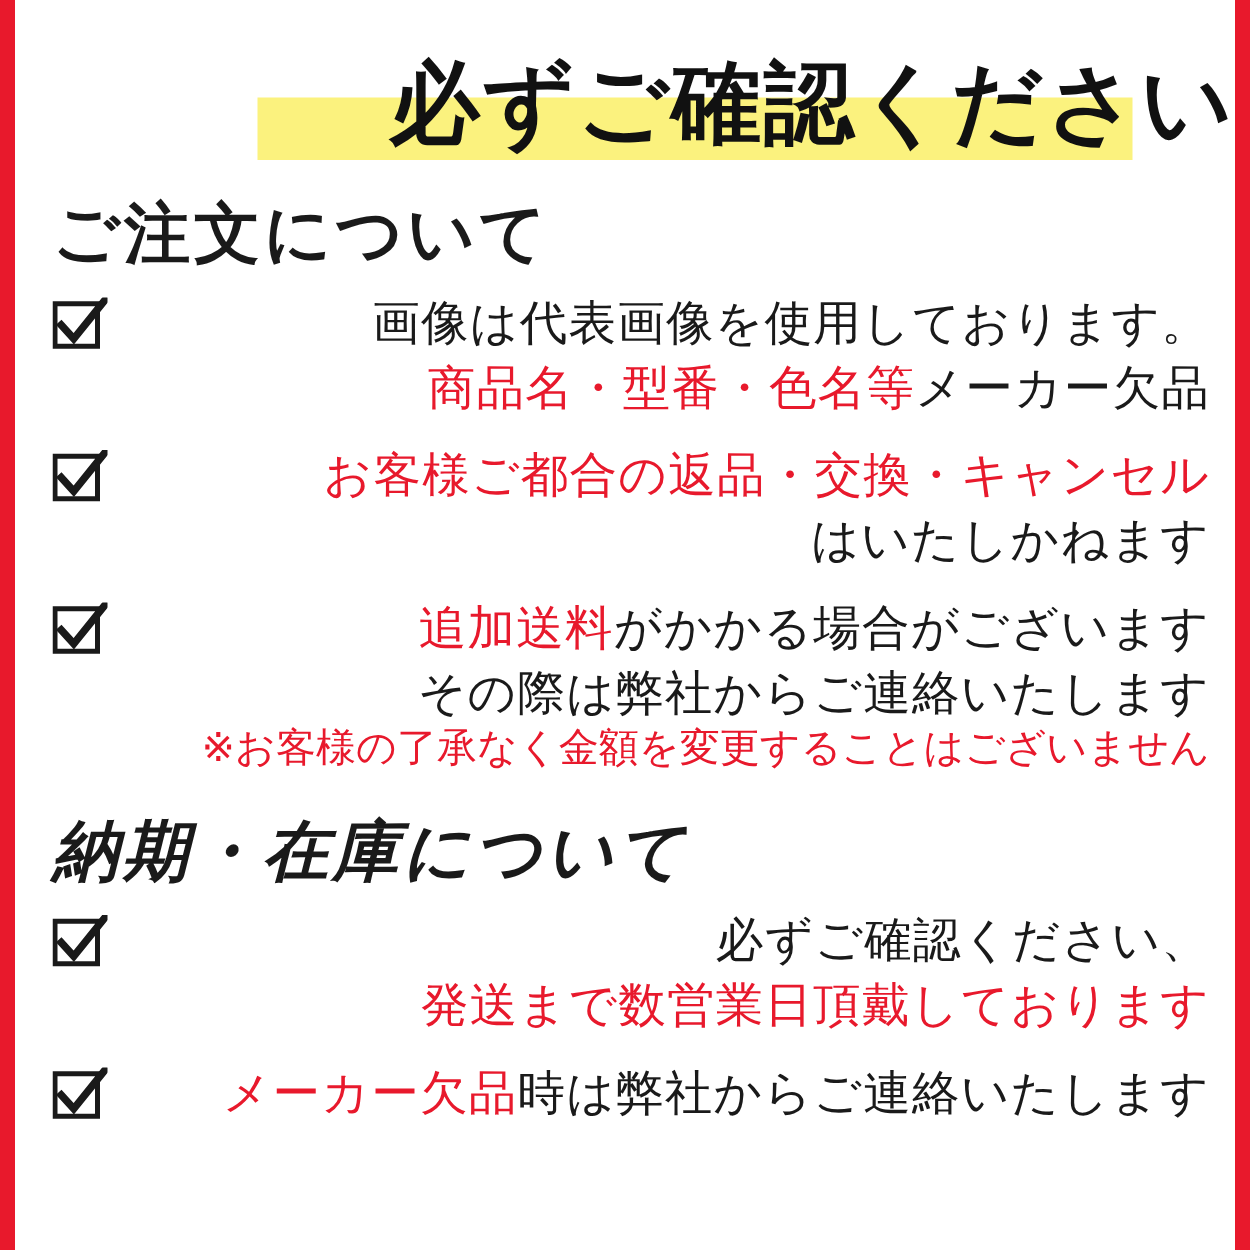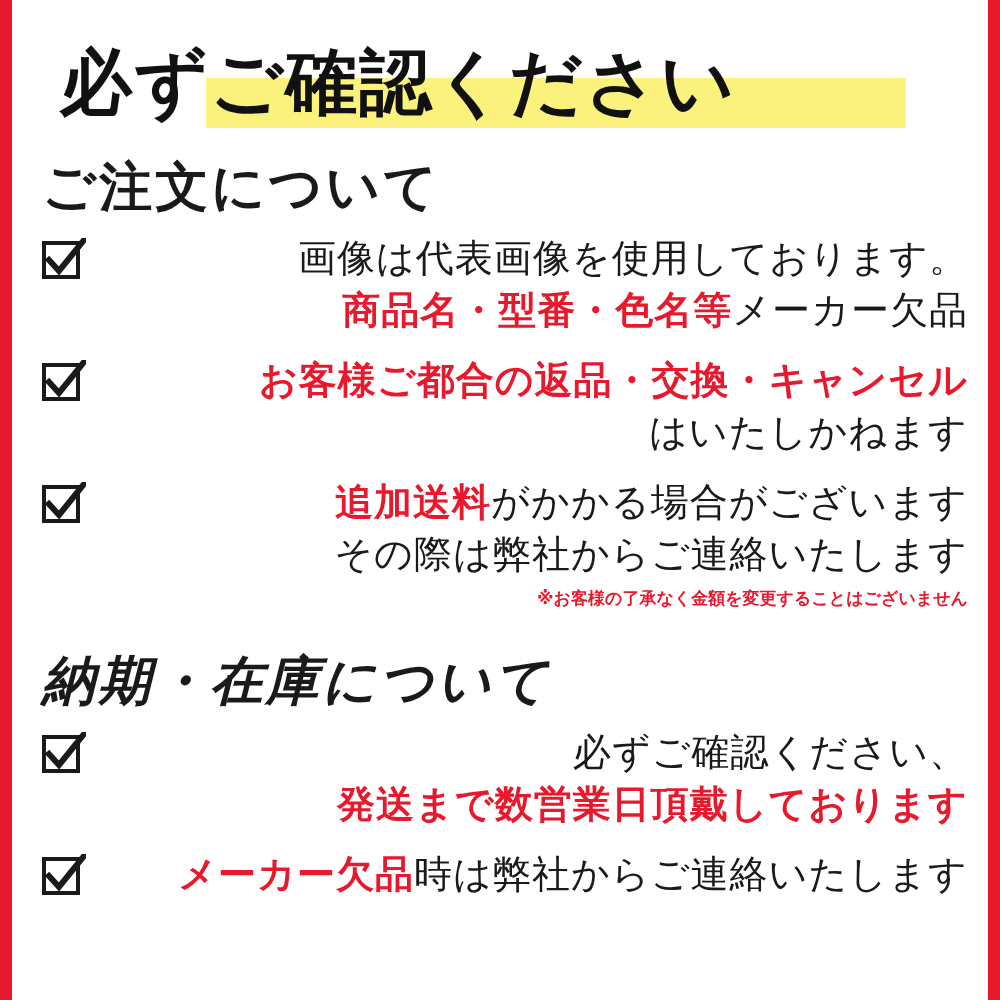--- a/index.html
+++ b/index.html
@@ -37,21 +37,21 @@
     position: absolute;
     left: 12px;
     right: 12px;
     top: 0;
     bottom: 0;
   }
 
   
   .title-wrap {
     margin-top: 34px;
-    text-align: left;
+    text-align: right;
     height: 96px;
     position: relative;
     margin-left: 48px;
   }
   .title-highlight {
     position: absolute;
     left: 146px;
     top: 44px;
     width: 700px;
     height: 50px;
@@ -107,29 +107,29 @@
     font-size: 38px;
     line-height: 52px;
     color: #1a1a1a;
     letter-spacing: 1px;
     white-space: nowrap;
   }
   .line.indent {
     padding-left: 4px;
   }
   .note {
-    font-size: 17px;
+    font-size: 32px;
     line-height: 36px;
     color: #1a1a1a;
     letter-spacing: 0px;
     white-space: nowrap;
   }
   .red {
     color: #e8192c;
-    font-weight: bold;
+    font-weight: normal;
   }
   .blk {
     color: #1a1a1a;
   }
 </style>
 </head>
 <body>
 
 <div class="page">
   <div class="edge-bar left"></div>

